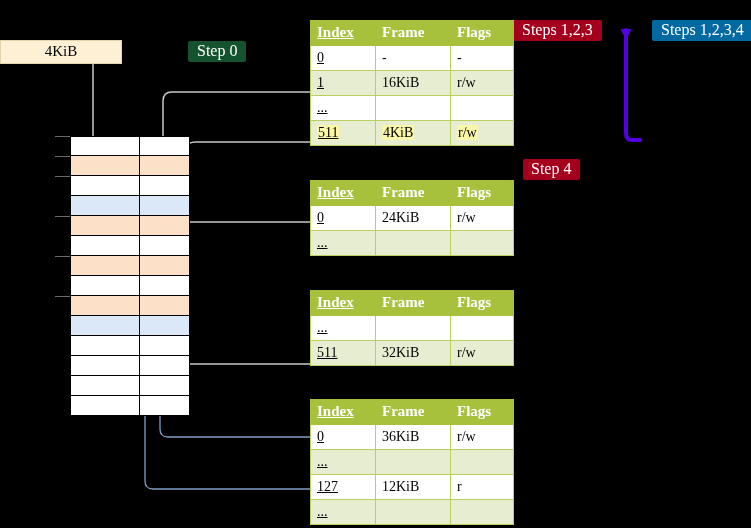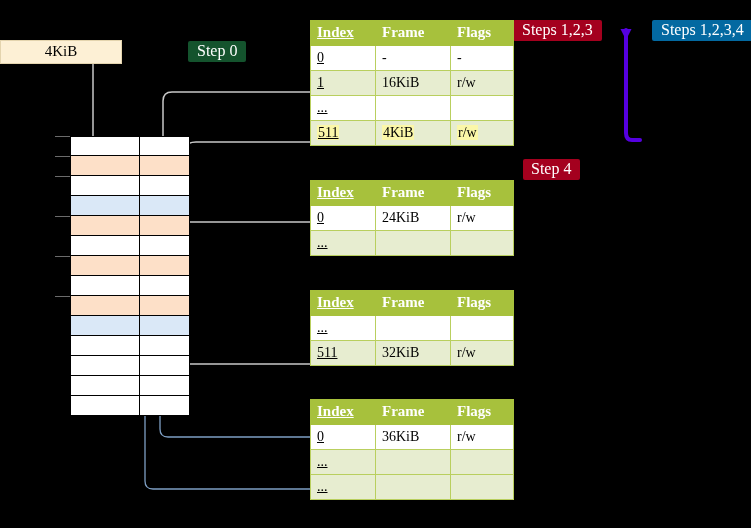--- a/index.html
+++ b/index.html
@@ -241,20 +241,25 @@
           <tr class="plain">
             <td class="col-index">0</td>
             <td class="col-frame">36KiB</td>
             <td class="col-flags">r/w</td>
           </tr>
           <tr class="alt">
             <td class="col-index">...</td>
             <td class="col-frame"></td>
             <td class="col-flags"></td>
           </tr>
+          <tr class="plain">
+            <td class="col-index">127</td>
+            <td class="col-frame">12KiB</td>
+            <td class="col-flags">r</td>
+          </tr>
           <tr class="alt">
             <td class="col-index">...</td>
             <td class="col-frame"></td>
             <td class="col-flags"></td>
           </tr>
         </tbody>
       </table>
     </div>
 
 </div>

